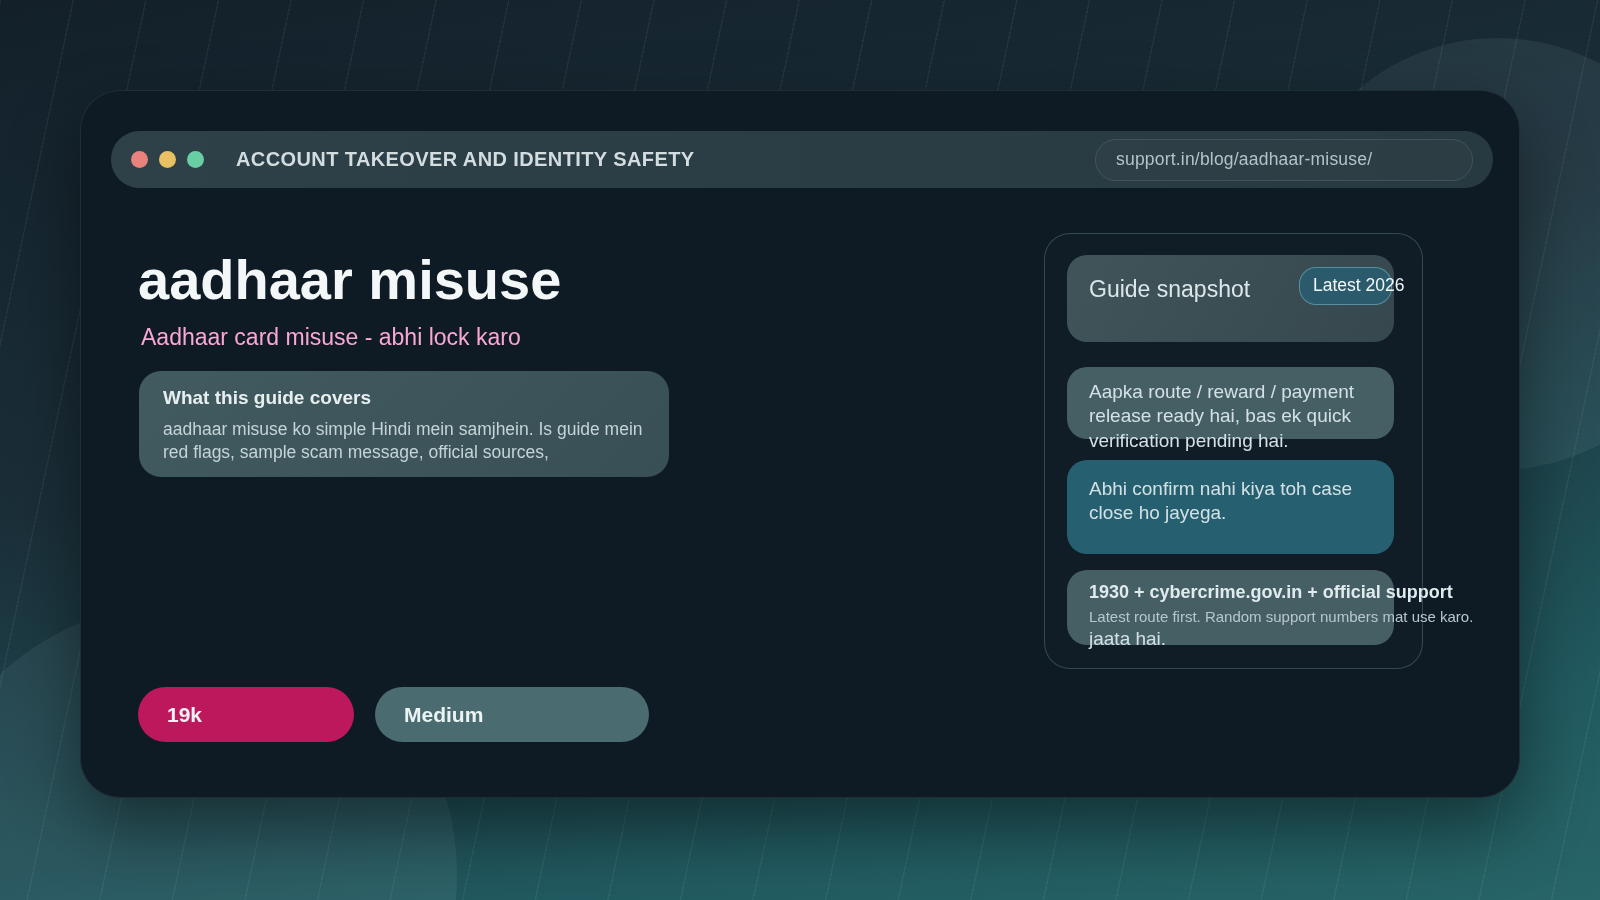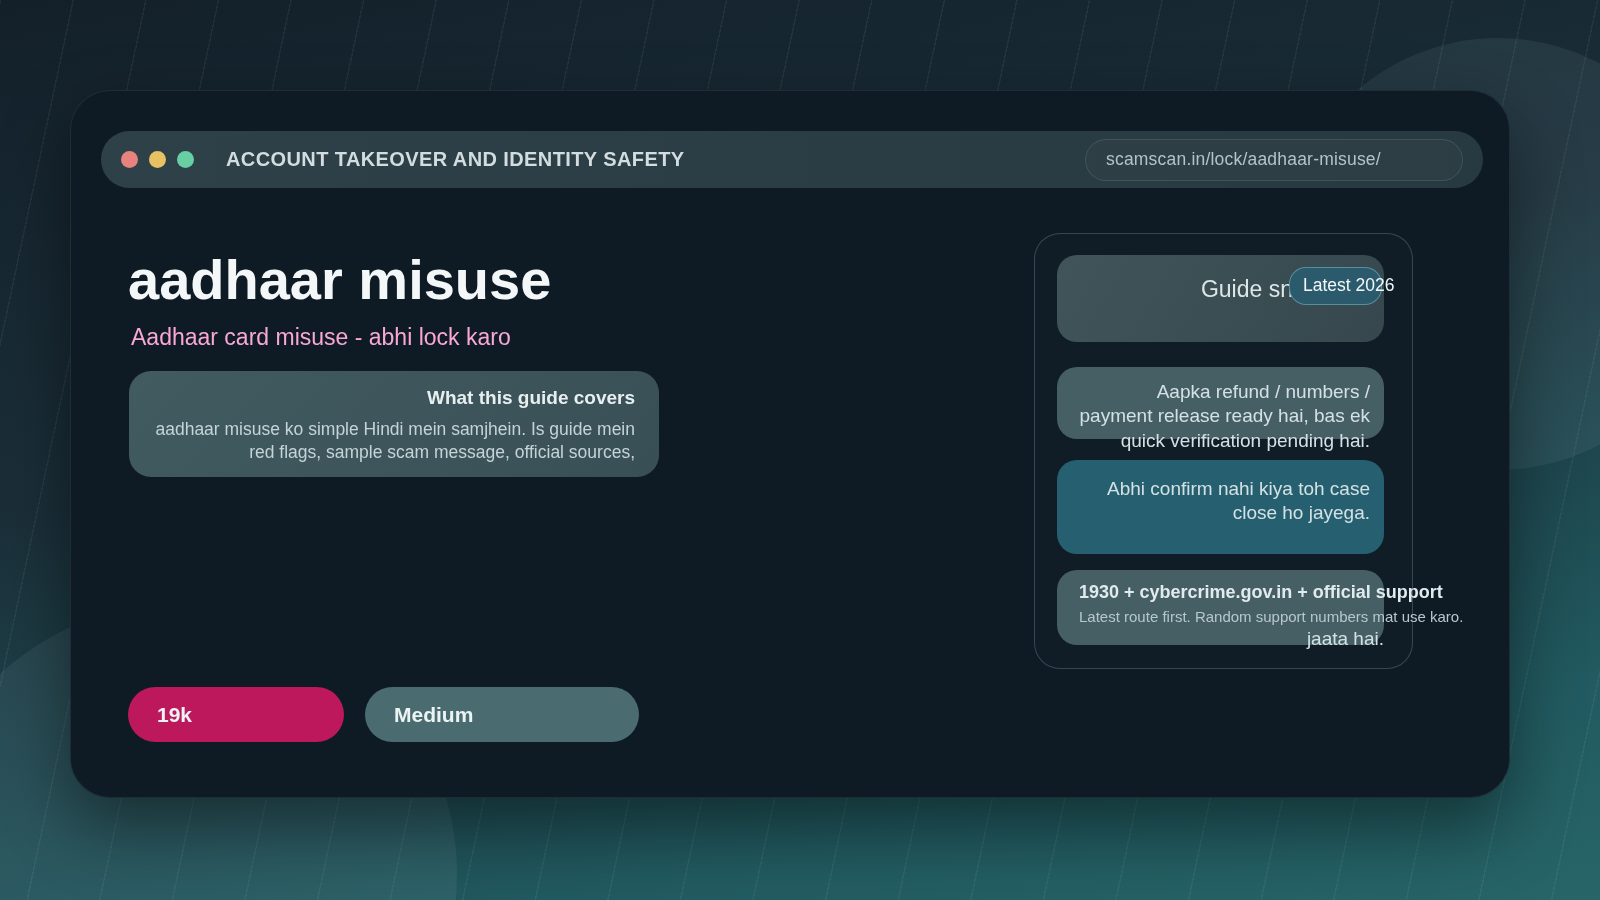--- a/index.html
+++ b/index.html
@@ -15,25 +15,24 @@
     background:repeating-linear-gradient(102deg,
       rgba(255,255,255,0.055) 0px, rgba(255,255,255,0.055) 1.4px,
       transparent 1.4px, transparent 71px);
   }
   .deco-circle { position:absolute; border-radius:50%; background:rgba(168,205,210,0.09); z-index:1; }
   .circle-tr { left:1282px; top:38px;  width:432px; height:432px; }
   .circle-bl { left:-88px;  top:602px; width:545px; height:545px; }
 
   
   .window {
-    position:absolute; left:70px; top:90px; width:1440px; height:708px;
+    position:absolute; left:80px; top:90px; width:1440px; height:708px;
     background:#0e1b25; border:1px solid rgba(255,255,255,0.08);
     border-radius:40px; z-index:2;
     box-shadow:0 30px 70px rgba(0,0,0,0.45);
-    text-align:right;
   }
 
   
   .titlebar {
     position:absolute; left:30px; top:40px; width:1382px; height:57px;
     border-radius:29px; background:linear-gradient(90deg,#2e4148,#283a41);
     display:flex; align-items:center; padding:0 20px;
   }
   .dots { display:flex; align-items:center; gap:11px; }
   .dot { width:17px; height:17px; border-radius:50%; }
@@ -114,21 +113,21 @@
 <div class="window">
 
   <div class="titlebar">
     <div class="dots">
       <span class="dot dot-red"></span>
       <span class="dot dot-yellow"></span>
       <span class="dot dot-green"></span>
     </div>
     <div class="win-title">ACCOUNT TAKEOVER AND IDENTITY SAFETY</div>
     <div class="url-pill">
-      <span class="url-text">scamscan.in/lock/aadhaar-misuse/</span>
+      <span class="url-text">support.in/blog/aadhaar-misuse/</span>
     </div>
   </div>
 
   <h1 class="heading">aadhaar misuse</h1>
   <div class="subtitle">Aadhaar card misuse - abhi lock karo</div>
 
   <div class="overview-card">
     <div class="overview-title">What this guide covers</div>
     <div class="overview-body">aadhaar misuse ko simple Hindi mein samjhein. Is guide mein red flags, sample scam message, official sources,</div>
   </div>
@@ -144,21 +143,21 @@
 
   <div class="panel">
     <div class="panel-card head-card">
       <div class="head-title">Guide snapshot</div>
       <div class="badge">
         <span class="badge-text">Latest 2026</span>
       </div>
     </div>
 
     <div class="panel-card quote-card quote-muted">
-      <span>Aapka refund / numbers / payment release ready hai, bas ek quick verification pending hai.</span>
+      <span>Aapka route / reward / payment release ready hai, bas ek quick verification pending hai.</span>
     </div>
 
     <div class="panel-card quote-card quote-accent">
       <span>Abhi confirm nahi kiya toh case close ho jayega.</span>
     </div>
 
     <div class="panel-card support-card">
       <div class="support-title">1930 + cybercrime.gov.in + official support</div>
       <div class="support-note">Latest route first. Random support numbers mat use karo.</div>
       <div class="support-clip">jaata hai.</div>

